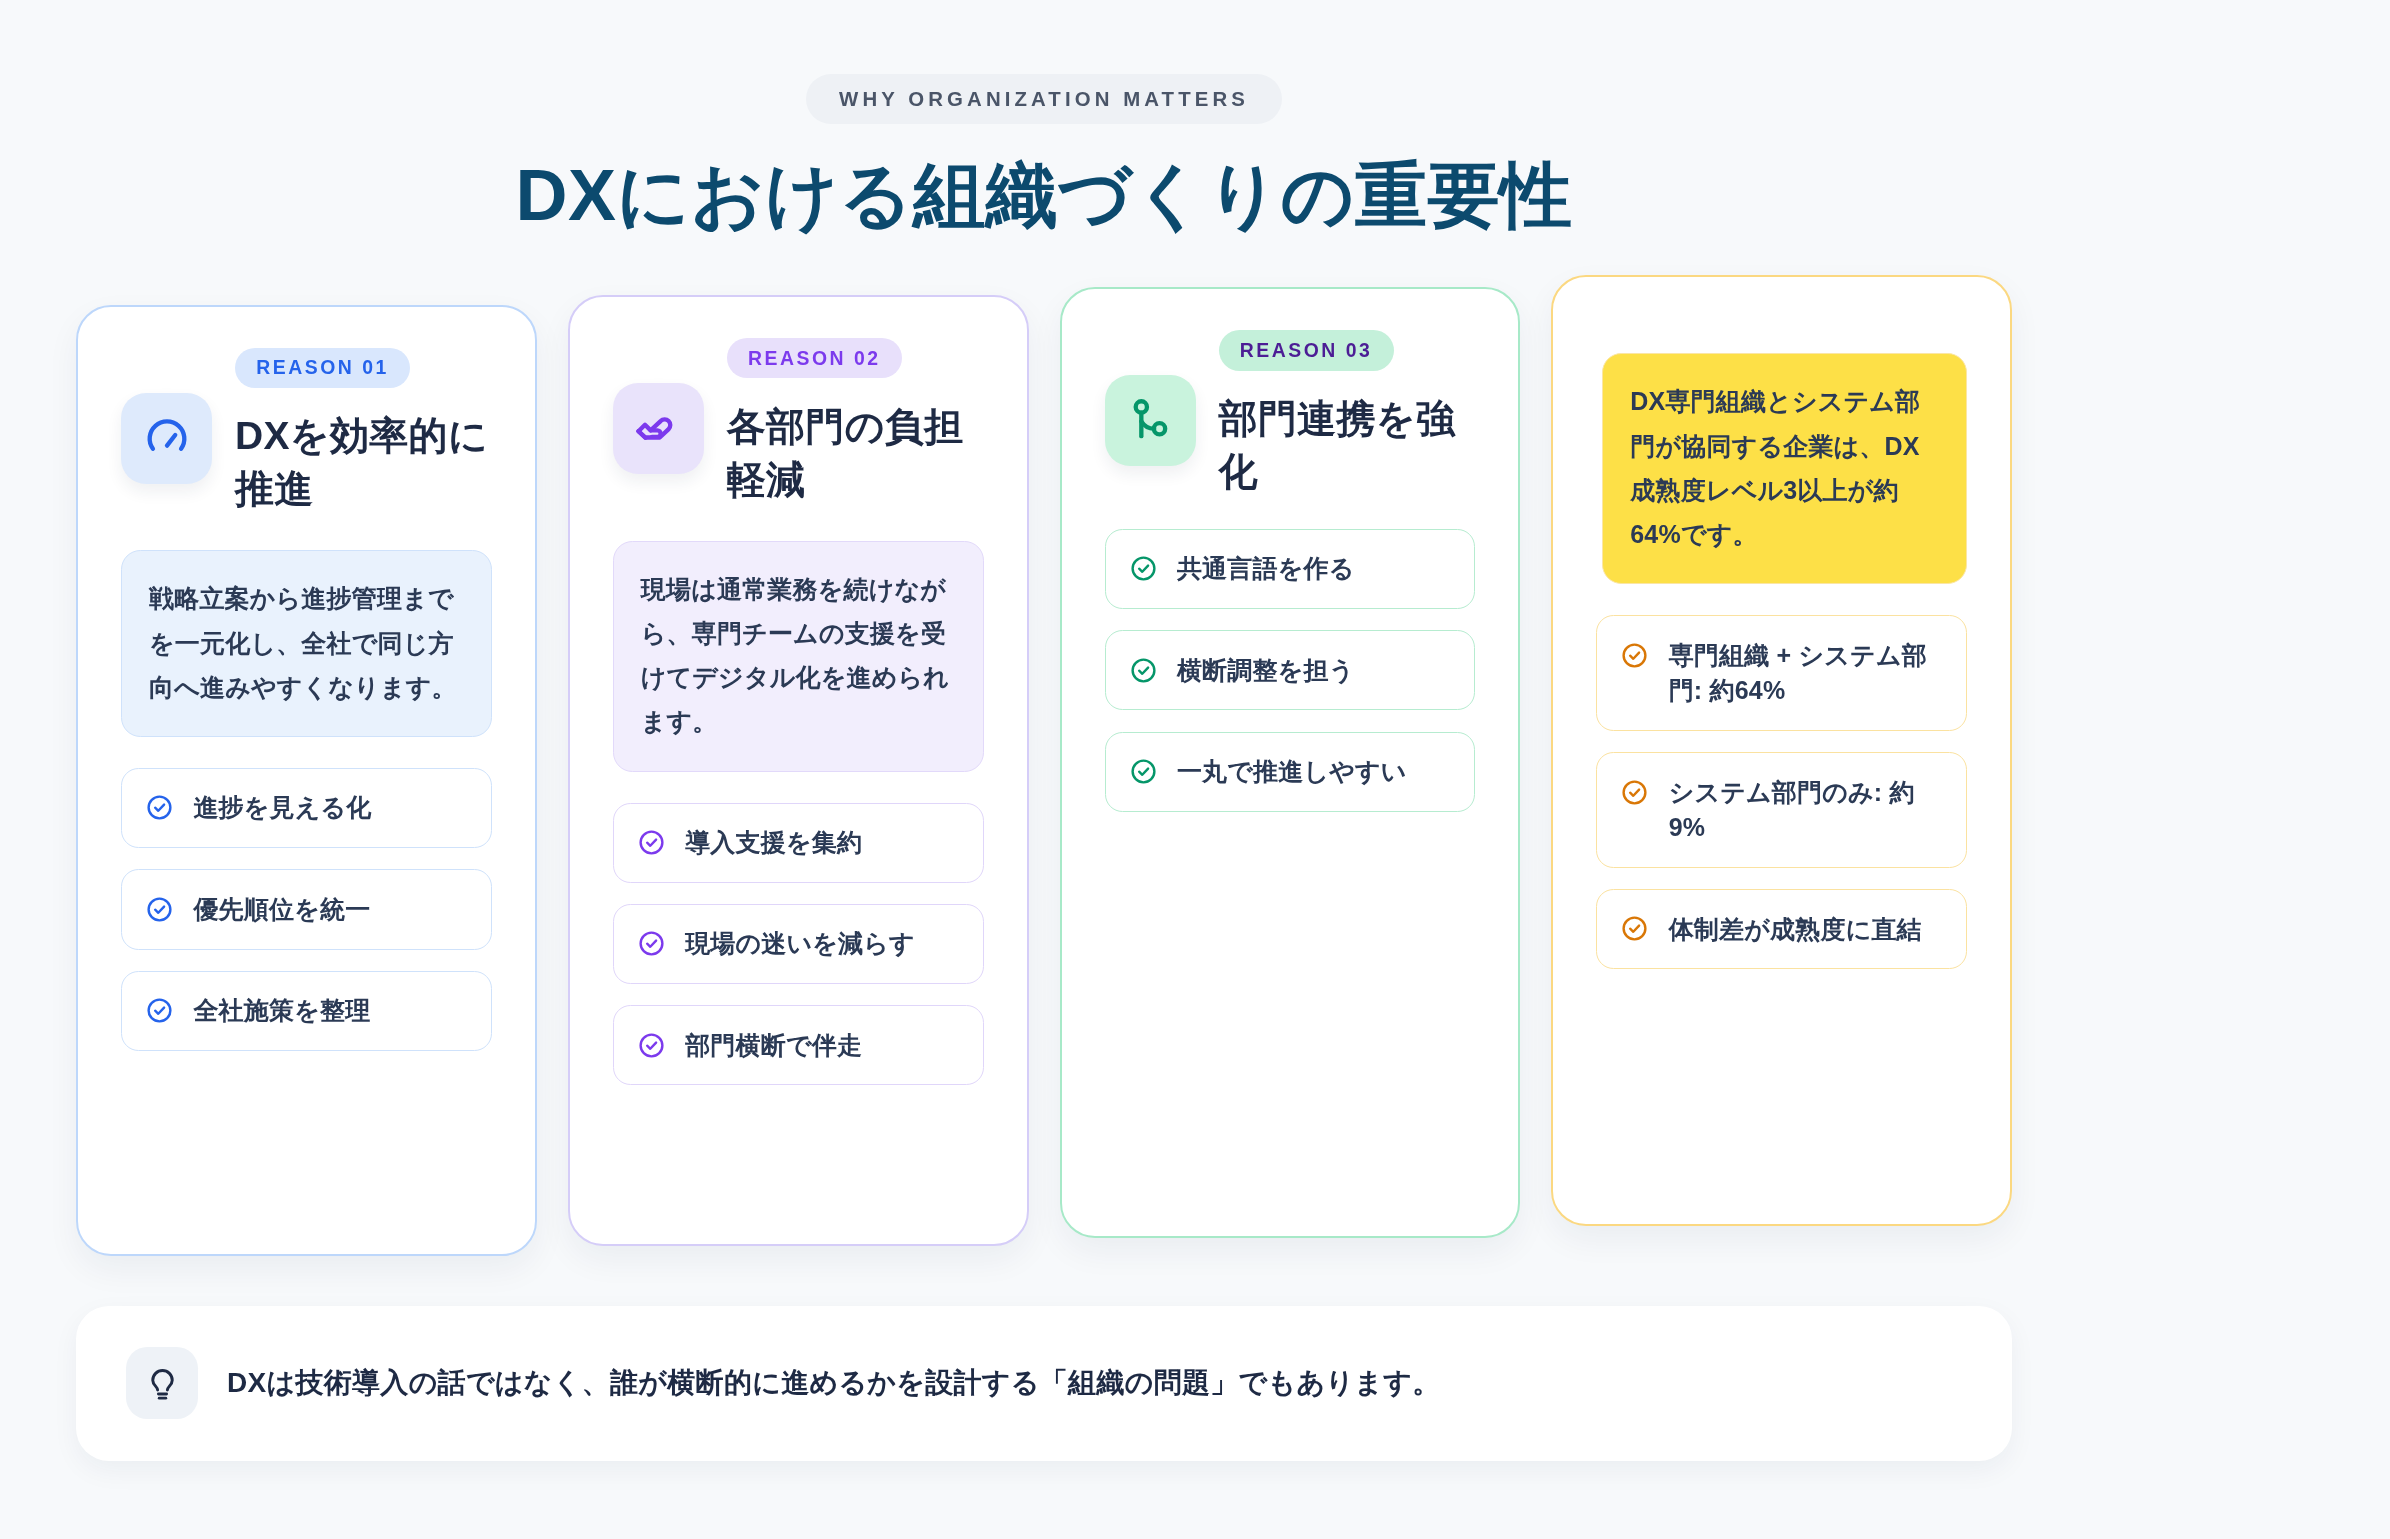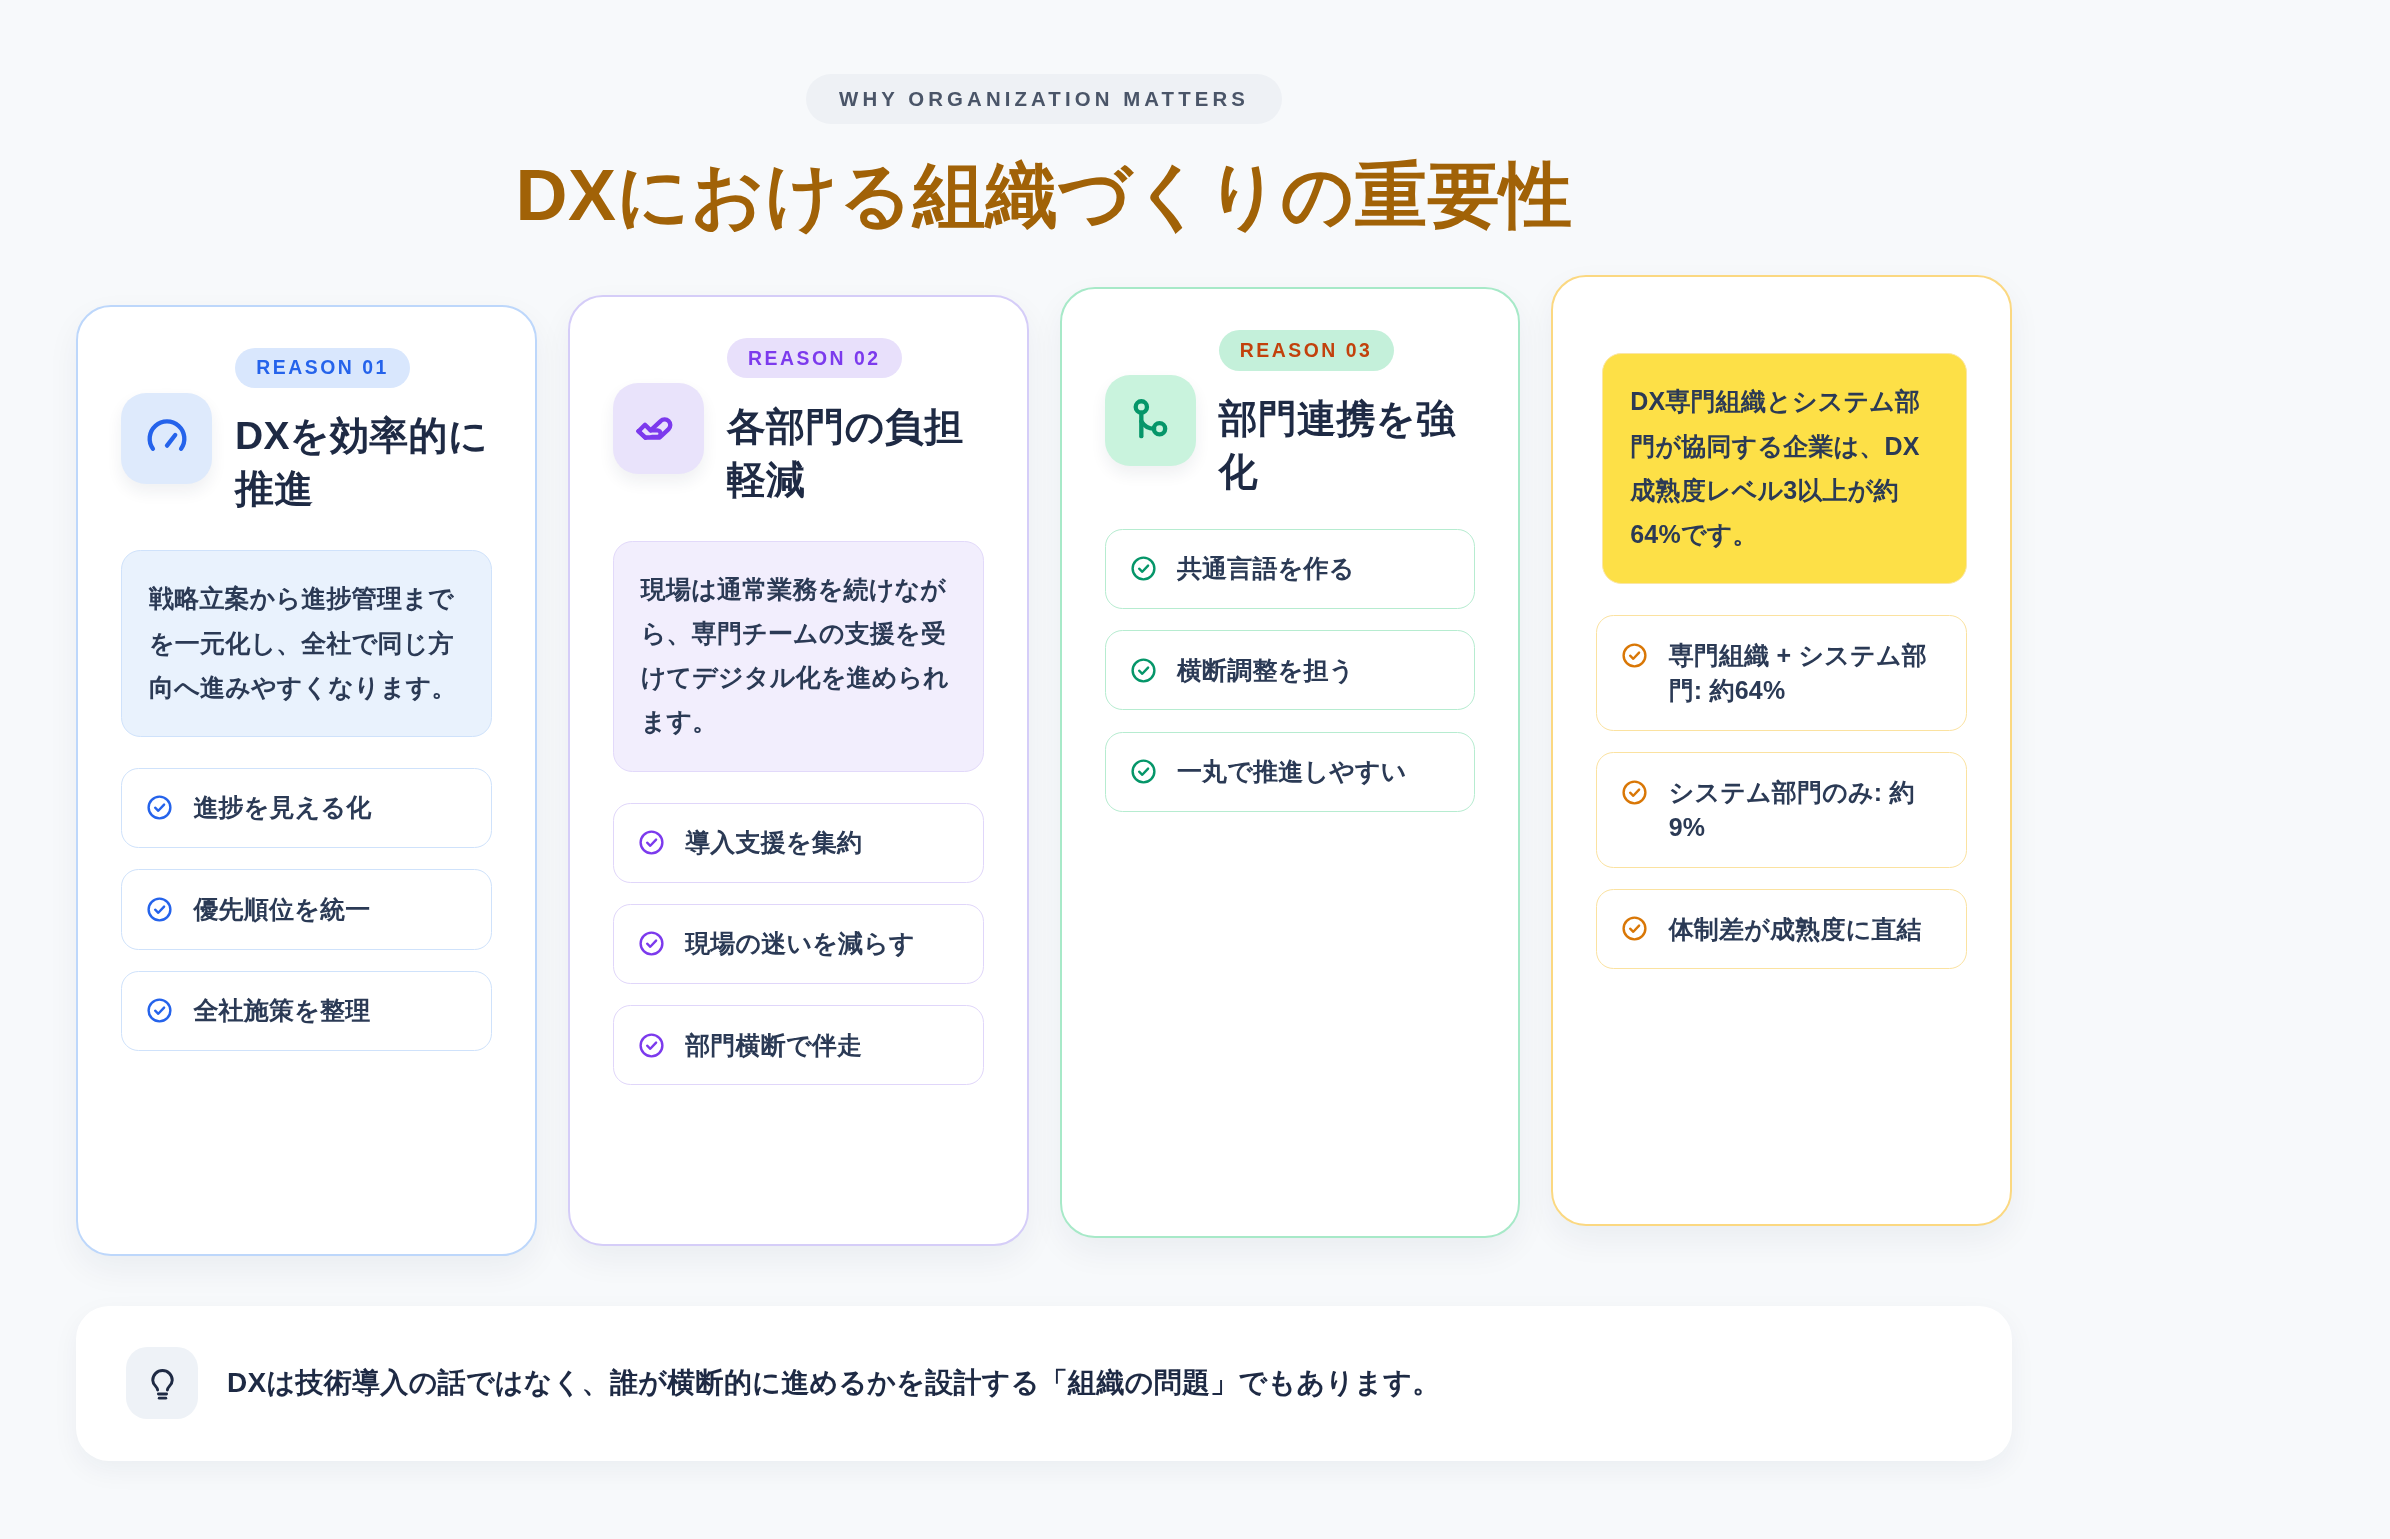--- a/index.html
+++ b/index.html
@@ -33,21 +33,21 @@
     font-weight: bold;
     letter-spacing: 4.1px;
     padding: 13.6px 33px;
     border-radius: 969px;
   }
 
   .main-title {
     margin-top: 30px;
     font-size: 72px;
     font-weight: bold;
-    color: #a16207;
+    color: #0c4a6e;
     letter-spacing: 0.5px;
     line-height: 1.15;
   }
 
   
   .cards {
     display: flex;
     gap: 31px;
     padding: 56px 76px 0 76px;
     align-items: flex-start;
@@ -94,21 +94,21 @@
     display: inline-block;
     font-size: 19.4px;
     font-weight: bold;
     letter-spacing: 2.5px;
     padding: 8.7px 21.3px;
     border-radius: 969px;
     margin-bottom: 21.3px;
   }
   .c1 .badge { background: #d9e7fd; color: #2563eb; }
   .c2 .badge { background: #e8e0fb; color: #7c3aed; }
-  .c3 .badge { background: #c4f0da; color: #c2410c; }
+  .c3 .badge { background: #c4f0da; color: #4c1d95; }
   .c4 .badge { background: #fdeab6; color: #d97706; }
 
   .card-title {
     font-size: 39px;
     font-weight: bold;
     color: #1e2a44;
     line-height: 1.36;
     letter-spacing: 0.3px;
   }
 

